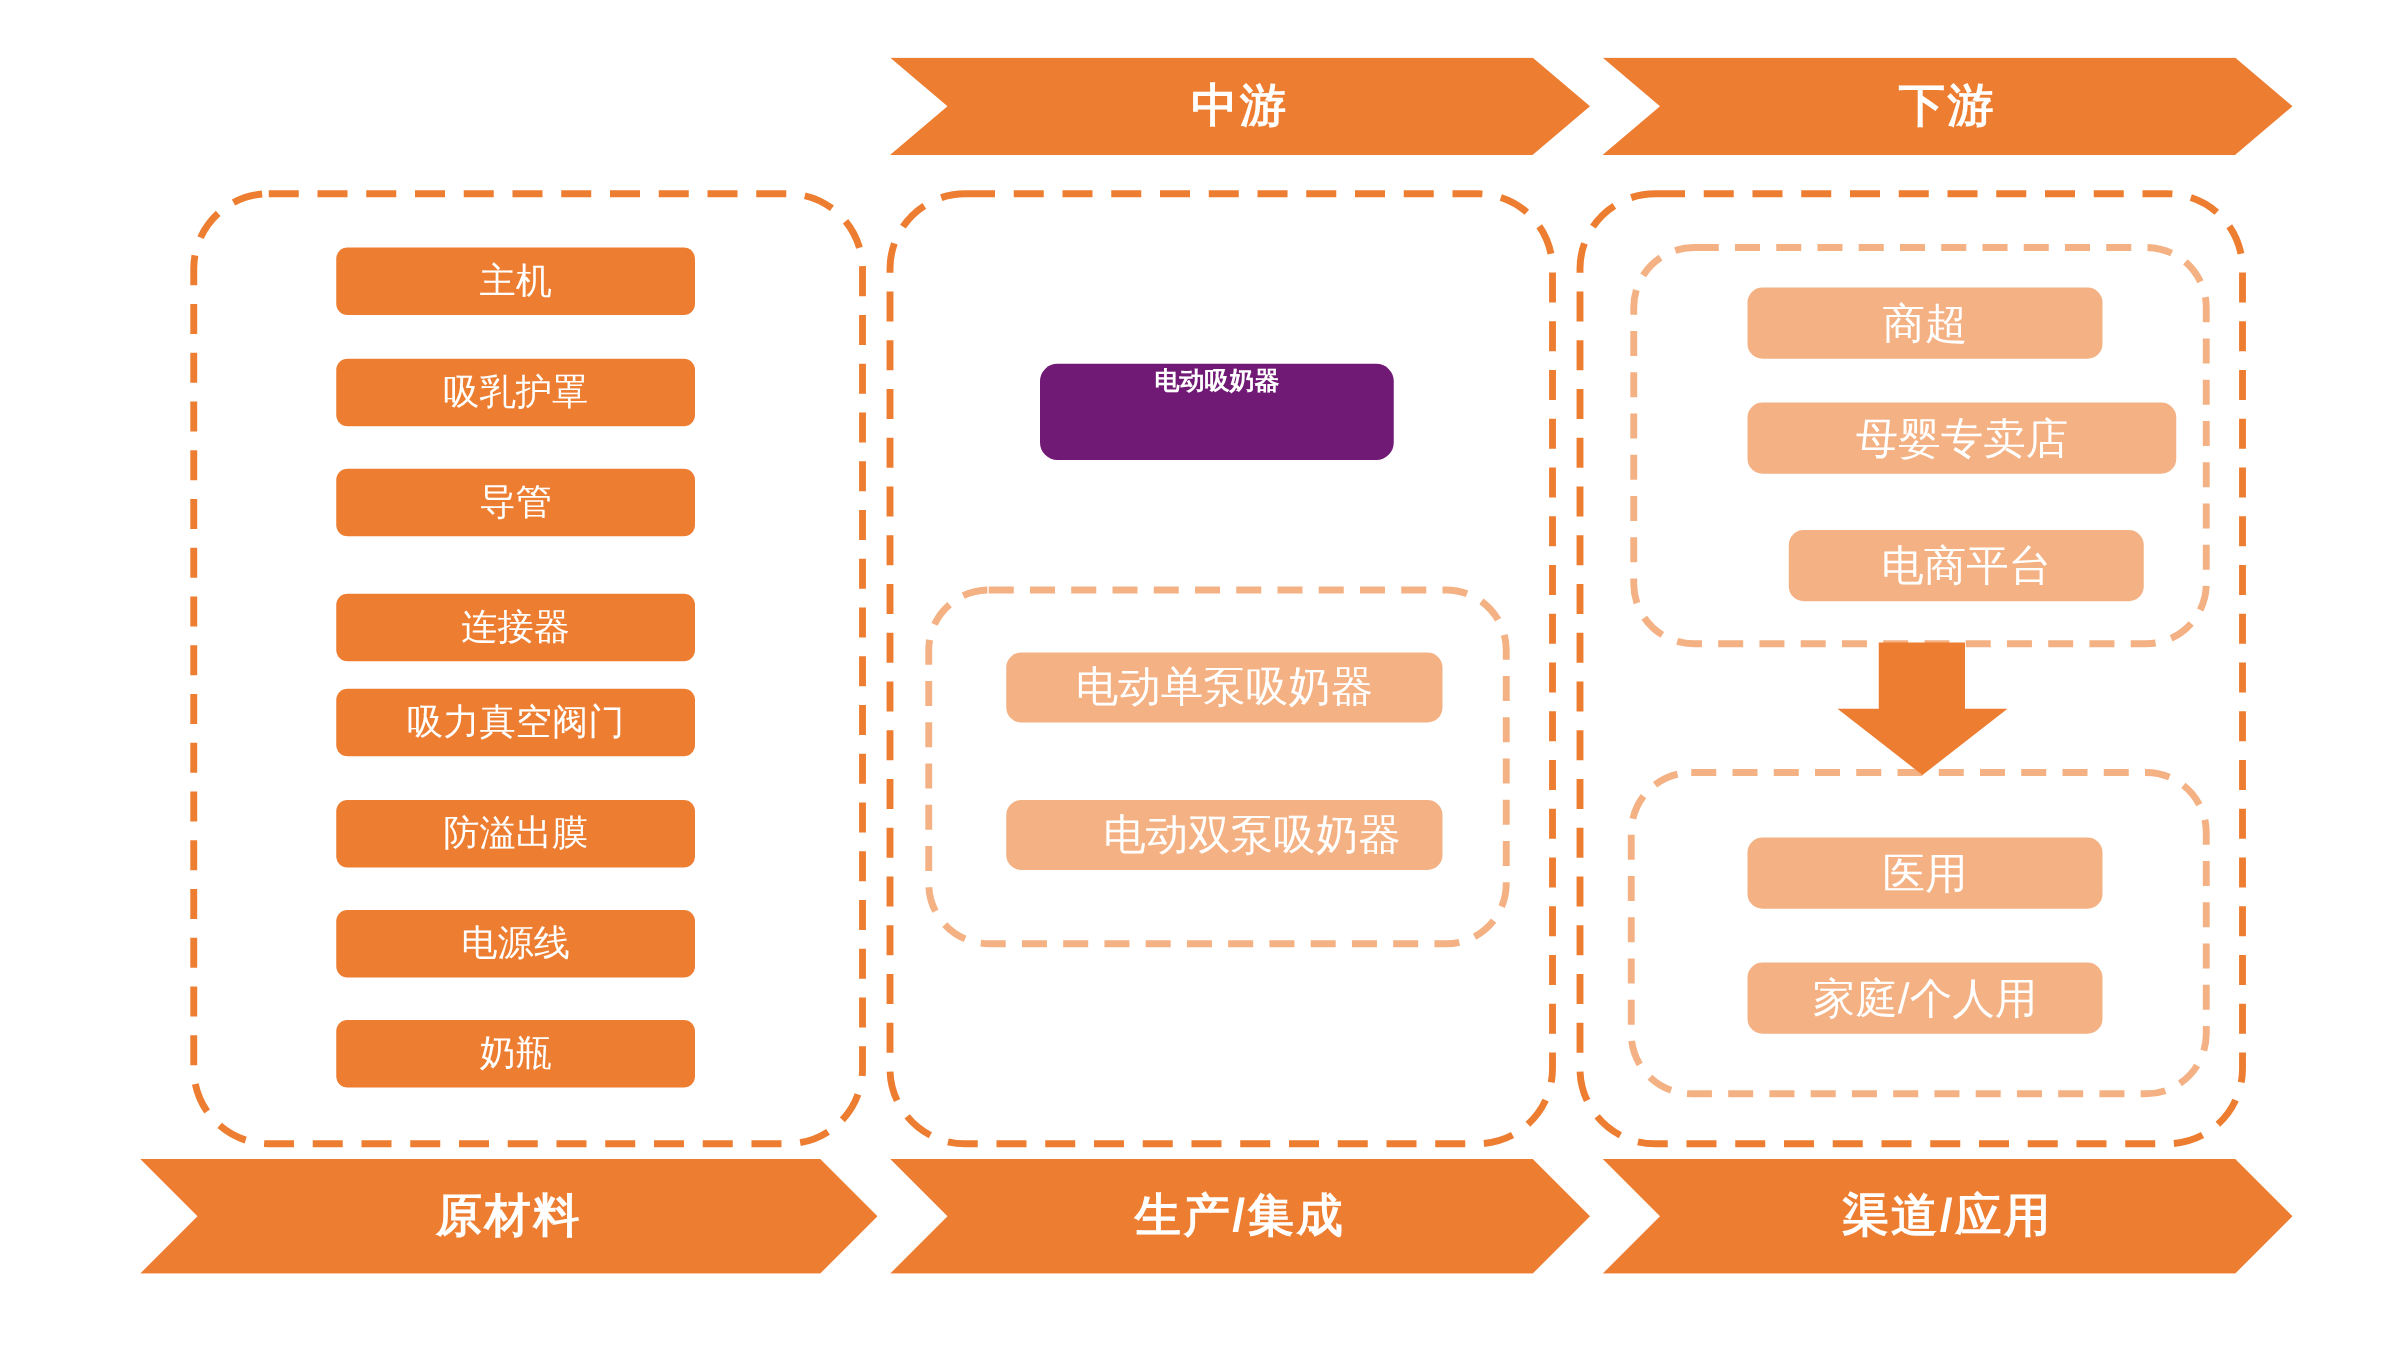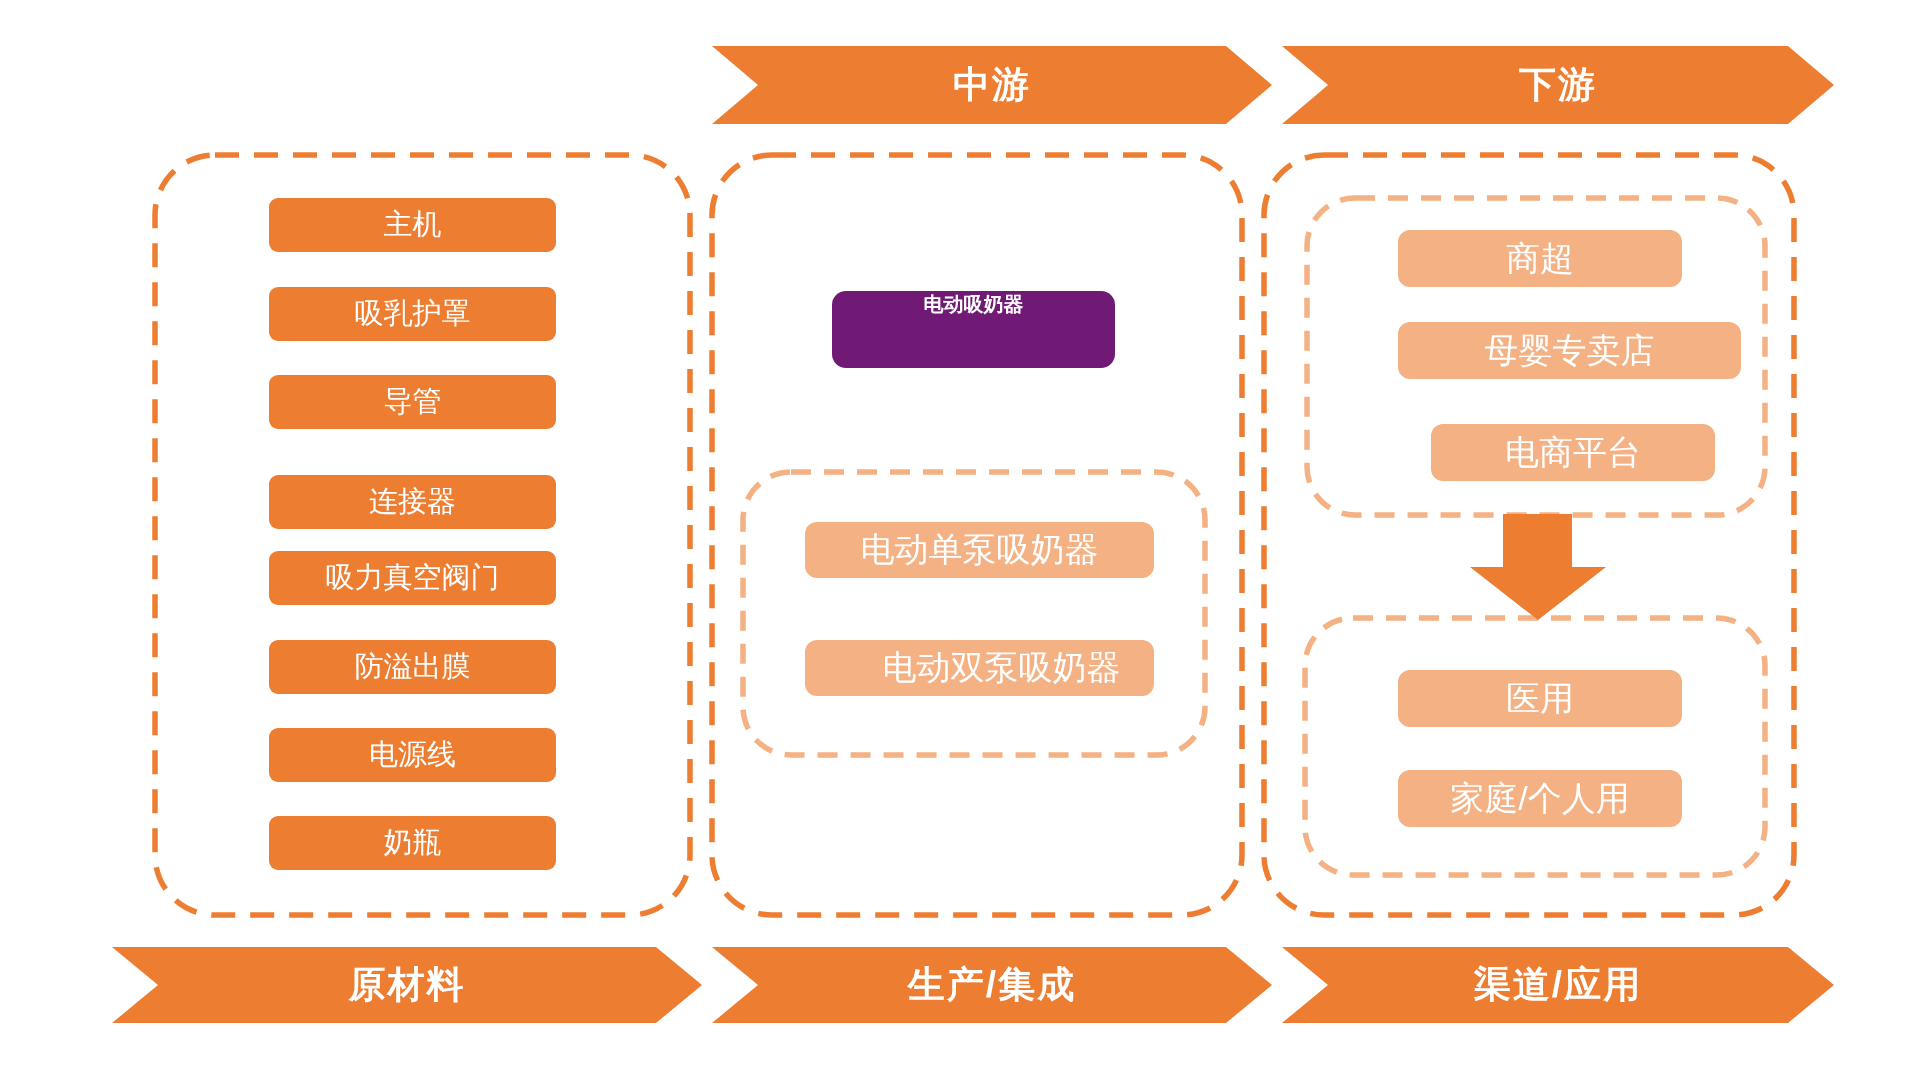--- a/index.html
+++ b/index.html
@@ -11,21 +11,21 @@
   svg.shapes { position:absolute; left:0; top:0; width:1920px; height:1080px; }
 
   
   .chev {
     position:absolute; height:78px; background:#ED7D31; color:#ffffff;
     display:flex; align-items:center; justify-content:center;
     font-size:37px; font-weight:bold; letter-spacing:2px;
     clip-path:polygon(0 0, calc(100% - 46px) 0, 100% 50%, calc(100% - 46px) 100%, 0 100%, 46px 50%);
   }
   .chev.top { top:46px; }
-  .chev.bot { top:947px; height:76px; }
+  .chev.bot { top:927px; height:92px; }
 
   
   .box-solid {
     position:absolute; left:269px; width:287px; height:54px;
     background:#ED7D31; border-radius:9px; color:#ffffff;
     display:flex; align-items:center; justify-content:center;
     font-size:29px; font-weight:normal;
   }
   
   .box-light {

